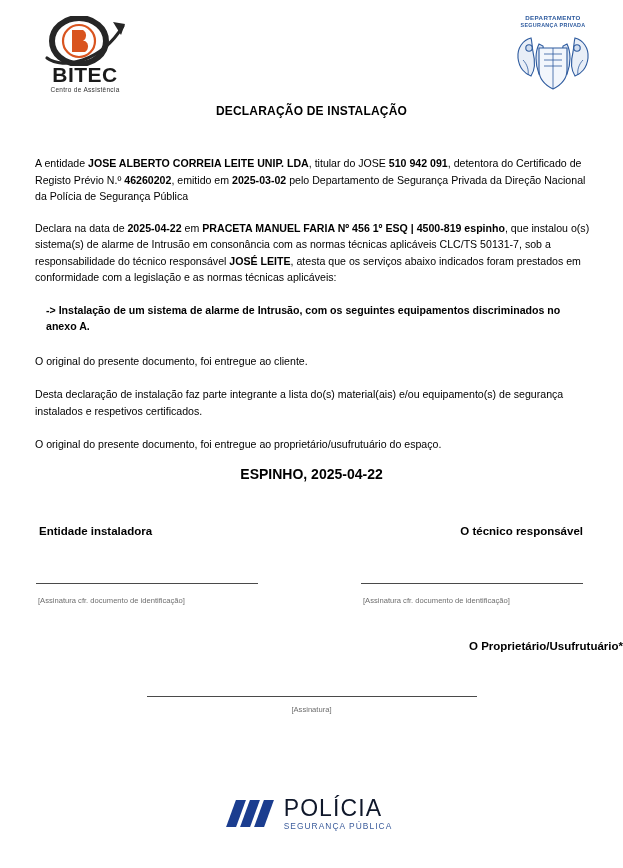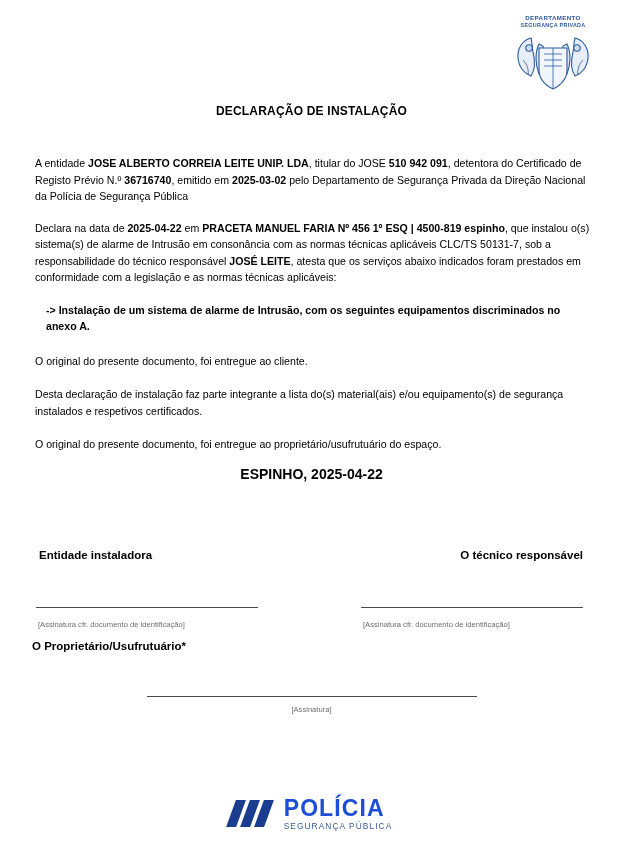--- a/index.html
+++ b/index.html
@@ -136,21 +136,20 @@
     font-weight: bold;
   }
 
   
   .sign-row {
     position: absolute;
     left: 0;
     right: 0;
     top: 525px;
     height: 100px;
-    margin-top: 24px;
   }
   .sign-col {
     position: absolute;
     width: 250px;
   }
   .sign-col.left  { left: 36px; }
   .sign-col.right { left: 337px; }
 
   .sign-heading {
     font-size: 11.5px;
@@ -181,23 +180,22 @@
   
   .owner-block {
     position: absolute;
     left: 0;
     right: 0;
     top: 640px;
   }
   .owner-heading {
     font-size: 11.5px;
     font-weight: bold;
-    text-align: left;
-    margin: 0;
-    padding-left: 32px;
+    text-align: right;
+    margin: 0;
   }
   .owner-line {
     width: 330px;
     margin: 44px auto 0 auto;
     border-top: 1.4px solid #4a4a4a;
     height: 0;
   }
   .owner-caption {
     font-size: 7.6px;
     color: #6e6e6e;
@@ -233,38 +231,52 @@
     display: block;
     width: 10px;
     height: 27px;
     background: #1b3d8f;
     transform: skewX(-20deg);
     margin-right: 4px;
   }
   .police-words { line-height: 1; }
   .police-main {
     font-size: 23px;
-    font-weight: bold;
-    color: #1d4ed8;
+    font-weight: normal;
+    color: #0f172a;
     letter-spacing: 1.1px;
   }
   .police-sub {
     font-size: 8.4px;
     color: #3a5b9b;
     letter-spacing: 1.05px;
     margin-top: 2px;
   }
 </style>
 </head>
 <body>
 
 <div class="page">
 
   <div class="header">
 
+    <div class="bitec-logo">
+      <div class="bitec-mark">
+        <svg width="116" height="50" viewBox="0 0 116 50">
+          <ellipse cx="52" cy="25" rx="27" ry="23" fill="none" stroke="#262626" stroke-width="6"></ellipse>
+          <circle cx="52" cy="25" r="16" fill="none" stroke="#d9541f" stroke-width="2.2"></circle>
+          <path d="M45 14 h11 a6.5 6.5 0 0 1 0 11 h-11 z" fill="#d9541f"></path>
+          <path d="M45 25 h13 a6.5 6.5 0 0 1 0 11 h-13 z" fill="#d9541f"></path>
+          <path d="M20 42 C 36 54, 74 46, 96 10" fill="none" stroke="#262626" stroke-width="3.2" stroke-linecap="round"></path>
+          <path d="M86 6 L98 8 L94 19 Z" fill="#262626"></path>
+        </svg>
+      </div>
+      <div class="bitec-name">BITEC</div>
+      <div class="bitec-sub">Centro de Assistência</div>
+    </div>
 
     <div class="dsp-logo">
       <div class="dsp-line1">DEPARTAMENTO</div>
       <div class="dsp-line2">SEGURANÇA PRIVADA</div>
       <div class="dsp-shield">
         <svg width="88" height="62" viewBox="0 0 88 62">
           <g stroke="#2d5a9e" fill="none" stroke-width="1.1">
             <path d="M22 8 C14 10, 8 18, 9 28 C10 38, 16 44, 22 46 C26 40, 26 30, 24 22 C23 16, 23 11, 22 8 Z" fill="#e8eef7"></path>
             <path d="M66 8 C74 10, 80 18, 79 28 C78 38, 72 44, 66 46 C62 40, 62 30, 64 22 C65 16, 65 11, 66 8 Z" fill="#e8eef7"></path>
             <path d="M30 14 C26 22, 26 34, 30 44 C34 38, 36 26, 34 16 Z" fill="#dde6f4"></path>
@@ -279,21 +291,21 @@
           </g>
         </svg>
       </div>
     </div>
   </div>
 
   <h1 class="doc-title">DECLARAÇÃO DE INSTALAÇÃO</h1>
 
   <div class="content">
 
-    <p class="para"><span>A entidade </span><b>JOSE ALBERTO CORREIA LEITE UNIP. LDA</b><span>, titular do JOSE </span><b>510 942 091</b><span>, detentora do Certificado de Registo Prévio N.º </span><b>36716740</b><span>, emitido em </span><b>2025-03-02</b><span> pelo Departamento de Segurança Privada da Direção Nacional da Polícia de Segurança Pública</span></p>
+    <p class="para"><span>A entidade </span><b>JOSE ALBERTO CORREIA LEITE UNIP. LDA</b><span>, titular do JOSE </span><b>510 942 091</b><span>, detentora do Certificado de Registo Prévio N.º </span><b>46260202</b><span>, emitido em </span><b>2025-03-02</b><span> pelo Departamento de Segurança Privada da Direção Nacional da Polícia de Segurança Pública</span></p>
 
     <div class="block-gap-1"></div>
 
     <p class="para"><span>Declara na data de </span><b>2025-04-22</b><span> em </span><b>PRACETA MANUEL FARIA Nº 456 1º ESQ | 4500-819 espinho</b><span>, que instalou o(s) sistema(s) de alarme de Intrusão em consonância com as normas técnicas aplicáveis CLC/TS 50131-7, sob a responsabilidade do técnico responsável </span><b>JOSÉ LEITE</b><span>, atesta que os serviços abaixo indicados foram prestados em conformidade com a legislação e as normas técnicas aplicáveis:</span></p>
 
     <div class="block-gap-2"></div>
 
     <p class="anexo-line">-&gt; Instalação de um sistema de alarme de Intrusão, com os seguintes equipamentos discriminados no anexo A.</p>
 
     <div class="block-gap-3"></div>

